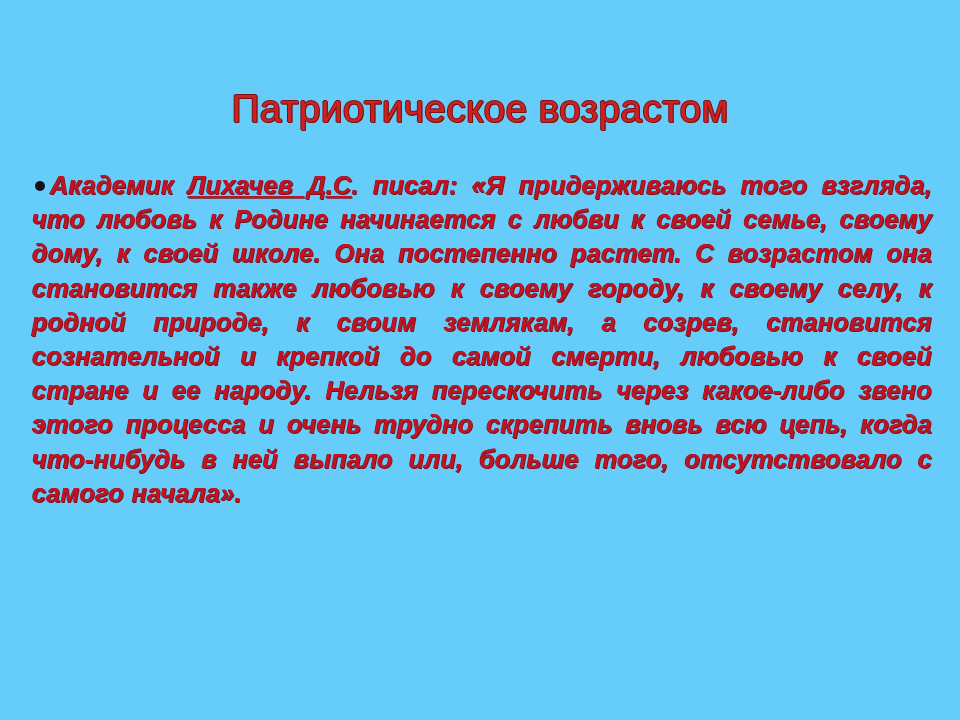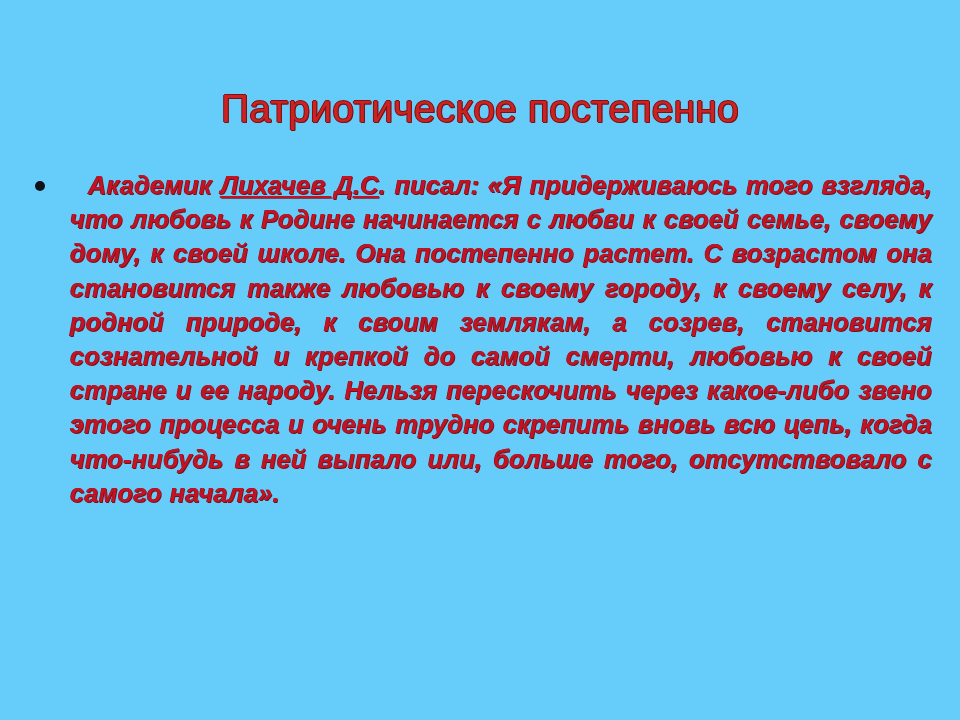--- a/index.html
+++ b/index.html
@@ -51,21 +51,21 @@
   .body-block {
     position: absolute;
     top: 168px;
     left: 0;
     width: 960px;
     height: 470px;
   }
 
   .bullet-row {
     position: relative;
-    padding-left: 70px;
+    padding-left: 32px;
     padding-right: 28px;
   }
 
   .bullet-marker {
     position: absolute;
     left: 35px;
     top: 13px;
     width: 10px;
     height: 10px;
     border-radius: 50%;
@@ -95,21 +95,21 @@
     text-decoration: underline;
     text-decoration-thickness: 2px;
     text-underline-offset: 2px;
   }
 </style>
 </head>
 <body style="background: rgb(102, 204, 250);">
 
 <div class="slide" style="background: rgb(102, 204, 250);">
 
-  <h1 class="slide-title" style="color: rgb(204, 34, 34);">Патриотическое постепенно</h1>
+  <h1 class="slide-title" style="color: rgb(204, 34, 34);">Патриотическое возрастом</h1>
 
   <div class="body-block">
     <div class="bullet-row">
       <span class="bullet-marker" style="background: rgb(17, 17, 24);"></span>
       <p class="bullet-text" style="color: rgb(192, 20, 36);">
         <span> Академик </span><span class="u">Лихачев Д.С</span><span>. писал: «Я придерживаюсь того взгляда, что любовь к Родине начинается с любви к своей семье, своему дому, к своей школе. Она постепенно растет. С возрастом она становится также любовью к своему городу, к своему селу, к родной природе, к своим землякам, а созрев, становится сознательной и крепкой до самой смерти, любовью к своей стране и ее народу. Нельзя перескочить через какое-либо звено этого процесса и очень трудно скрепить вновь всю цепь, когда что-нибудь в ней выпало или, больше того, отсутствовало с самого начала».</span>
       </p>
     </div>
   </div>
 

